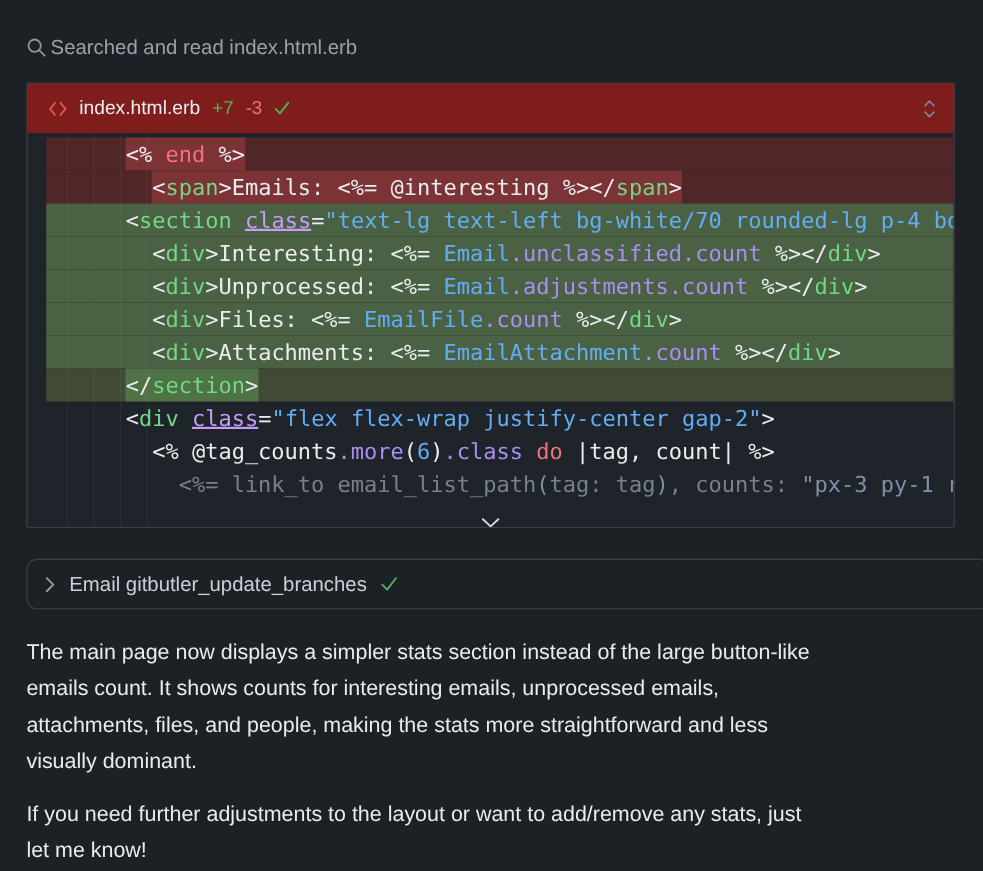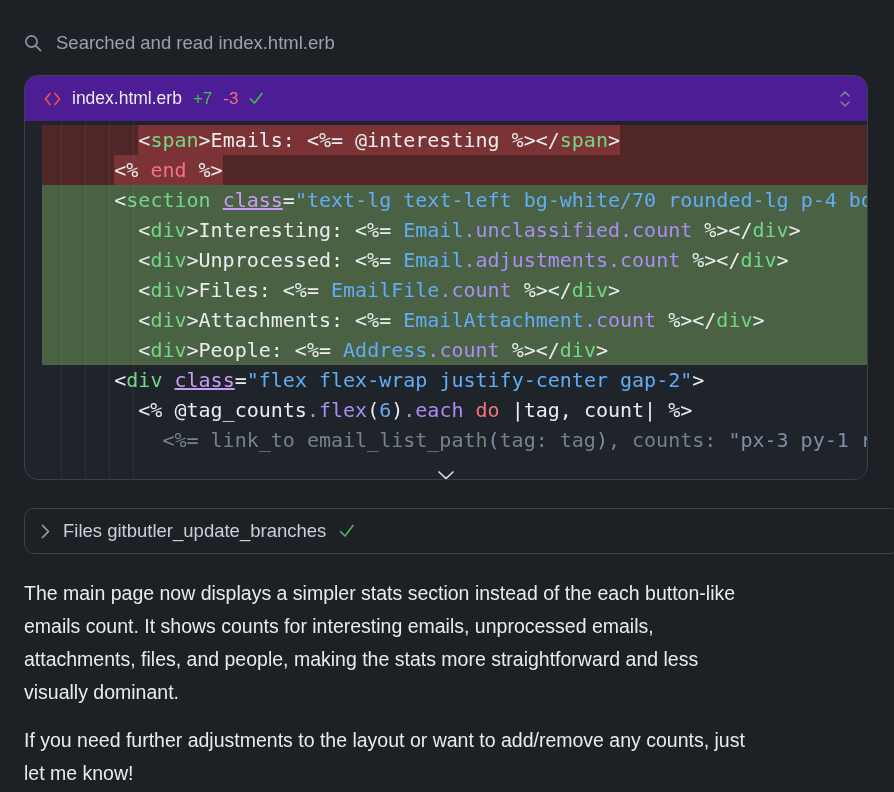--- a/index.html
+++ b/index.html
@@ -3,27 +3,27 @@
 <meta charset="utf-8">
 <style>
   html,body{margin:0;padding:0;}
   body{
     width:894px;height:792px;position:relative;overflow:hidden;
     background:#1d2126;font-family:"Liberation Sans",sans-serif;
   }
   
   .search-row{
     position:absolute;left:24px;top:30px;height:26px;
-    display:flex;align-items:center;gap:13px;cursor:pointer;
+    display:flex;align-items:center;gap:3px;cursor:pointer;
   }
   .search-row .label{color:#99a1ab;font-size:18.5px;}
   
   .diff-card{
     position:absolute;left:24px;top:75px;width:842px;height:403px;
-    border:1px solid #3b4147;border-radius:14px;background:#4c1d95;overflow:hidden;
+    border:1px solid #3b4147;border-radius:2px;background:#7f1d1d;overflow:hidden;
   }
   .diff-header{
     height:45px;display:flex;align-items:center;padding:0 16px 0 19px;gap:11px;cursor:pointer;
   }
   .diff-header .fname{color:#eaedf0;font-size:17.5px;}
   .diff-header .plus{color:#4cb858;font-size:17px;}
   .diff-header .minus{color:#f1707a;font-size:17px;}
   .diff-header .spacer{flex:1;}
   
   .code-area{
@@ -101,30 +101,30 @@
     <span class="spacer"></span>
     <span>
       <svg width="12" height="18" viewBox="0 0 12 18">
         <polyline points="2,6 6,2 10,6" fill="none" stroke="#7d858f" stroke-width="1.6" stroke-linecap="round" stroke-linejoin="round"></polyline>
         <polyline points="2,12 6,16 10,12" fill="none" stroke="#7d858f" stroke-width="1.6" stroke-linecap="round" stroke-linejoin="round"></polyline>
       </svg>
     </span>
   </div>
   <div class="code-area">
     <div>
+        <div class="code-line removed"><span class="tk-pl">      </span><span class="word-hl"><span class="tk-pl">&lt;% </span><span class="tk-kw">end</span><span class="tk-pl"> %&gt;</span></span></div>
         <div class="code-line removed"><span class="tk-pl">        </span><span class="word-hl"><span class="tk-pl">&lt;</span><span class="tk-tag">span</span><span class="tk-pl">&gt;Emails: &lt;%= @interesting %&gt;&lt;/</span><span class="tk-tag">span</span><span class="tk-pl">&gt;</span></span></div>
-        <div class="code-line removed"><span class="tk-pl">      </span><span class="word-hl"><span class="tk-pl">&lt;% </span><span class="tk-kw">end</span><span class="tk-pl"> %&gt;</span></span></div>
         <div class="code-line added"><span class="tk-pl">      &lt;</span><span class="tk-tag">section</span><span class="tk-pl"> </span><span class="tk-attr">class</span><span class="tk-pl">=</span><span class="tk-str">"text-lg text-left bg-white/70 rounded-lg p-4 bo</span></div>
         <div class="code-line added"><span class="tk-pl">        &lt;</span><span class="tk-tag">div</span><span class="tk-pl">&gt;Interesting: &lt;%= </span><span class="tk-const">Email</span><span class="tk-meth">.unclassified.count</span><span class="tk-pl"> %&gt;&lt;/</span><span class="tk-tag">div</span><span class="tk-pl">&gt;</span></div>
         <div class="code-line added"><span class="tk-pl">        &lt;</span><span class="tk-tag">div</span><span class="tk-pl">&gt;Unprocessed: &lt;%= </span><span class="tk-const">Email</span><span class="tk-meth">.adjustments.count</span><span class="tk-pl"> %&gt;&lt;/</span><span class="tk-tag">div</span><span class="tk-pl">&gt;</span></div>
         <div class="code-line added"><span class="tk-pl">        &lt;</span><span class="tk-tag">div</span><span class="tk-pl">&gt;Files: &lt;%= </span><span class="tk-const">EmailFile</span><span class="tk-meth">.count</span><span class="tk-pl"> %&gt;&lt;/</span><span class="tk-tag">div</span><span class="tk-pl">&gt;</span></div>
         <div class="code-line added"><span class="tk-pl">        &lt;</span><span class="tk-tag">div</span><span class="tk-pl">&gt;Attachments: &lt;%= </span><span class="tk-const">EmailAttachment</span><span class="tk-meth">.count</span><span class="tk-pl"> %&gt;&lt;/</span><span class="tk-tag">div</span><span class="tk-pl">&gt;</span></div>
-        <div class="code-line added"><span class="tk-pl">        &lt;</span><span class="tk-tag">div</span><span class="tk-pl">&gt;People: &lt;%= </span><span class="tk-const">Address</span><span class="tk-meth">.count</span><span class="tk-pl"> %&gt;&lt;/</span><span class="tk-tag">div</span><span class="tk-pl">&gt;</span></div>
+        <div class="code-line added-dim"><span class="tk-pl">      </span><span class="word-hl"><span class="tk-pl">&lt;/</span><span class="tk-tag">section</span><span class="tk-pl">&gt;</span></span></div>
         <div class="code-line context"><span class="tk-pl">      &lt;</span><span class="tk-tag">div</span><span class="tk-pl"> </span><span class="tk-attr">class</span><span class="tk-pl">=</span><span class="tk-str">"flex flex-wrap justify-center gap-2"</span><span class="tk-pl">&gt;</span></div>
-        <div class="code-line context"><span class="tk-pl">        &lt;% @tag_counts</span><span class="tk-meth">.flex</span><span class="tk-pl">(</span><span class="tk-num">6</span><span class="tk-pl">)</span><span class="tk-meth">.each</span><span class="tk-pl"> </span><span class="tk-kw">do</span><span class="tk-pl"> |tag, count| %&gt;</span></div>
+        <div class="code-line context"><span class="tk-pl">        &lt;% @tag_counts</span><span class="tk-meth">.more</span><span class="tk-pl">(</span><span class="tk-num">6</span><span class="tk-pl">)</span><span class="tk-meth">.class</span><span class="tk-pl"> </span><span class="tk-kw">do</span><span class="tk-pl"> |tag, count| %&gt;</span></div>
         <div class="code-line context"><span class="tk-dim">          &lt;%= link_to email_list_path</span><span class="tk-dimb">(</span><span class="tk-dim">tag: tag</span><span class="tk-dimb">)</span><span class="tk-dim">, counts: </span><span class="tk-dimb">"px-3 py-1 ro</span></div>
       </div>
     <div class="guide" style="left:36px"></div>
     <div class="guide" style="left:60px"></div>
     <div class="guide" style="left:84px"></div>
     <div class="guide" style="left:108px"></div>
     <button class="expand-btn">
       <span>
         <svg width="17" height="9" viewBox="0 0 17 9">
           <polyline points="1.5,1 8.5,7.5 15.5,1" fill="none" stroke="#d6dce2" stroke-width="1.7" stroke-linecap="round" stroke-linejoin="round"></polyline>
@@ -133,28 +133,28 @@
     </button>
   </div>
 </div>
 
 <div class="tool-card">
   <span>
     <svg width="9" height="15" viewBox="0 0 9 15">
       <polyline points="1.5,1.5 7.5,7.5 1.5,13.5" fill="none" stroke="#959da6" stroke-width="1.7" stroke-linecap="round" stroke-linejoin="round"></polyline>
     </svg>
   </span>
-  <span class="label">Files gitbutler_update_branches</span>
+  <span class="label">Email gitbutler_update_branches</span>
   <span>
     <svg width="16" height="14" viewBox="0 0 16 14">
       <polyline points="1.5,7.5 6,12 14,1.5" fill="none" stroke="#4cb75c" stroke-width="1.6" stroke-linecap="round" stroke-linejoin="round"></polyline>
     </svg>
   </span>
 </div>
 
 <div class="message">
-    <p>The main page now displays a simpler stats section instead of the each button-like
+    <p>The main page now displays a simpler stats section instead of the large button-like
 emails count. It shows counts for interesting emails, unprocessed emails,
 attachments, files, and people, making the stats more straightforward and less
 visually dominant.</p>
-    <p>If you need further adjustments to the layout or want to add/remove any counts, just
+    <p>If you need further adjustments to the layout or want to add/remove any stats, just
 let me know!</p>
   </div>
 
 </body></html>

